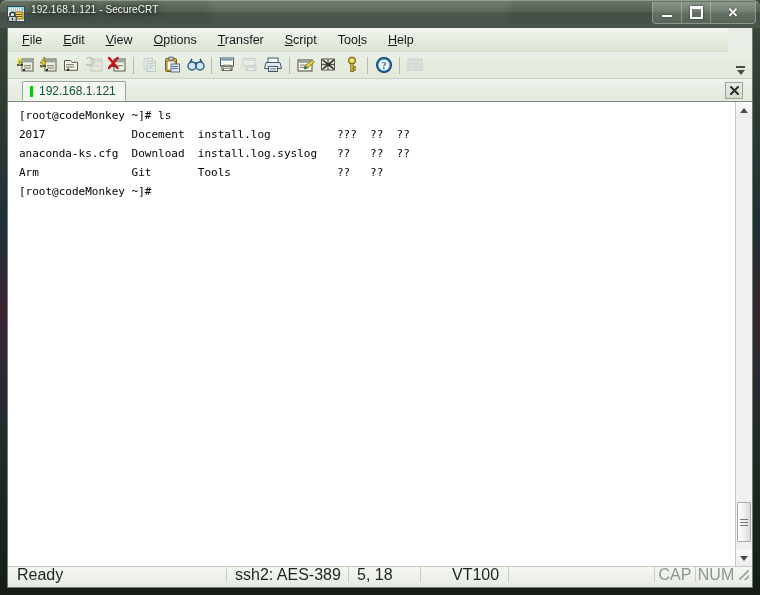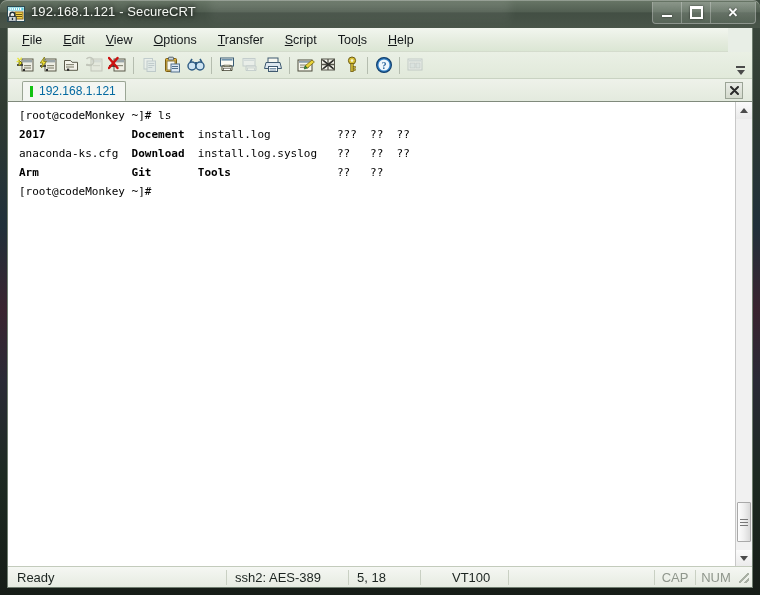--- a/index.html
+++ b/index.html
@@ -60,21 +60,21 @@
     pointer-events: none;
   }
   #app-icon {
     position: absolute;
     left: 7px; top: 5px;
     width: 18px; height: 18px;
   }
   #title-text {
     position: absolute;
     left: 31px; top: 4px;
-    font-size: 13px;
+    font-size: 10px;
     color: #f4f7f2;
     text-shadow: 0 0 4px rgba(0,0,0,0.75), 0 0 7px rgba(0,0,0,0.6);
     white-space: nowrap;
     letter-spacing: .1px;
   }
 
   
   #caption-buttons {
     position: absolute;
     right: 4px; top: 2px;
@@ -201,21 +201,21 @@
     box-sizing: border-box;
     cursor: default;
   }
   #tab-indicator {
     width: 3px; height: 11px;
     background: #12c212;
     margin-right: 6px;
   }
   #tab-label {
     font-size: 12px;
-    color: #0369a1;
+    color: #14532d;
     white-space: nowrap;
   }
   #tab-close {
     position: absolute;
     right: 9px; top: 3px;
     width: 16px; height: 15px;
     background: linear-gradient(180deg, #e9ece6, #d4dacd);
     border: 1px solid #9ba496;
     display: flex; align-items: center; justify-content: center;
     cursor: default;
@@ -239,21 +239,21 @@
     box-sizing: border-box;
     font-family: "DejaVu Sans Mono", "Liberation Mono", monospace;
     font-size: 11px;
     line-height: 19px;
     color: #000000;
     white-space: pre;
     letter-spacing: 0px;
     cursor: text;
   }
   .term-line { height: 19px; white-space: pre; }
-  .term-line .dir { font-weight: bold; }
+  .term-line .dir { font-weight: normal; }
 
   
   #vscroll {
     position: absolute;
     right: 0; top: 0;
     width: 17px; height: 465px;
     background: #f1f1f1;
     border-left: 1px solid #c8c8c8;
     box-sizing: border-box;
   }
@@ -297,22 +297,21 @@
 
   
   #statusbar {
     position: absolute;
     left: 0; bottom: 0;
     width: 744px; height: 21px;
     background: linear-gradient(180deg, #f5f7f3 0%, #e6ebe1 100%);
     border-top: 1px solid #c3cbbc;
     box-sizing: border-box;
     display: flex;
-    align-items: center;
-    font-size: 13px;
+    font-size: 16px;
     color: #1c2420;
   }
   .sb-cell {
     height: 15px;
     display: flex;
     align-items: center;
     border-left: 1px solid #c9d0c3;
     padding: 0 8px;
     box-sizing: border-box;
     white-space: nowrap;

